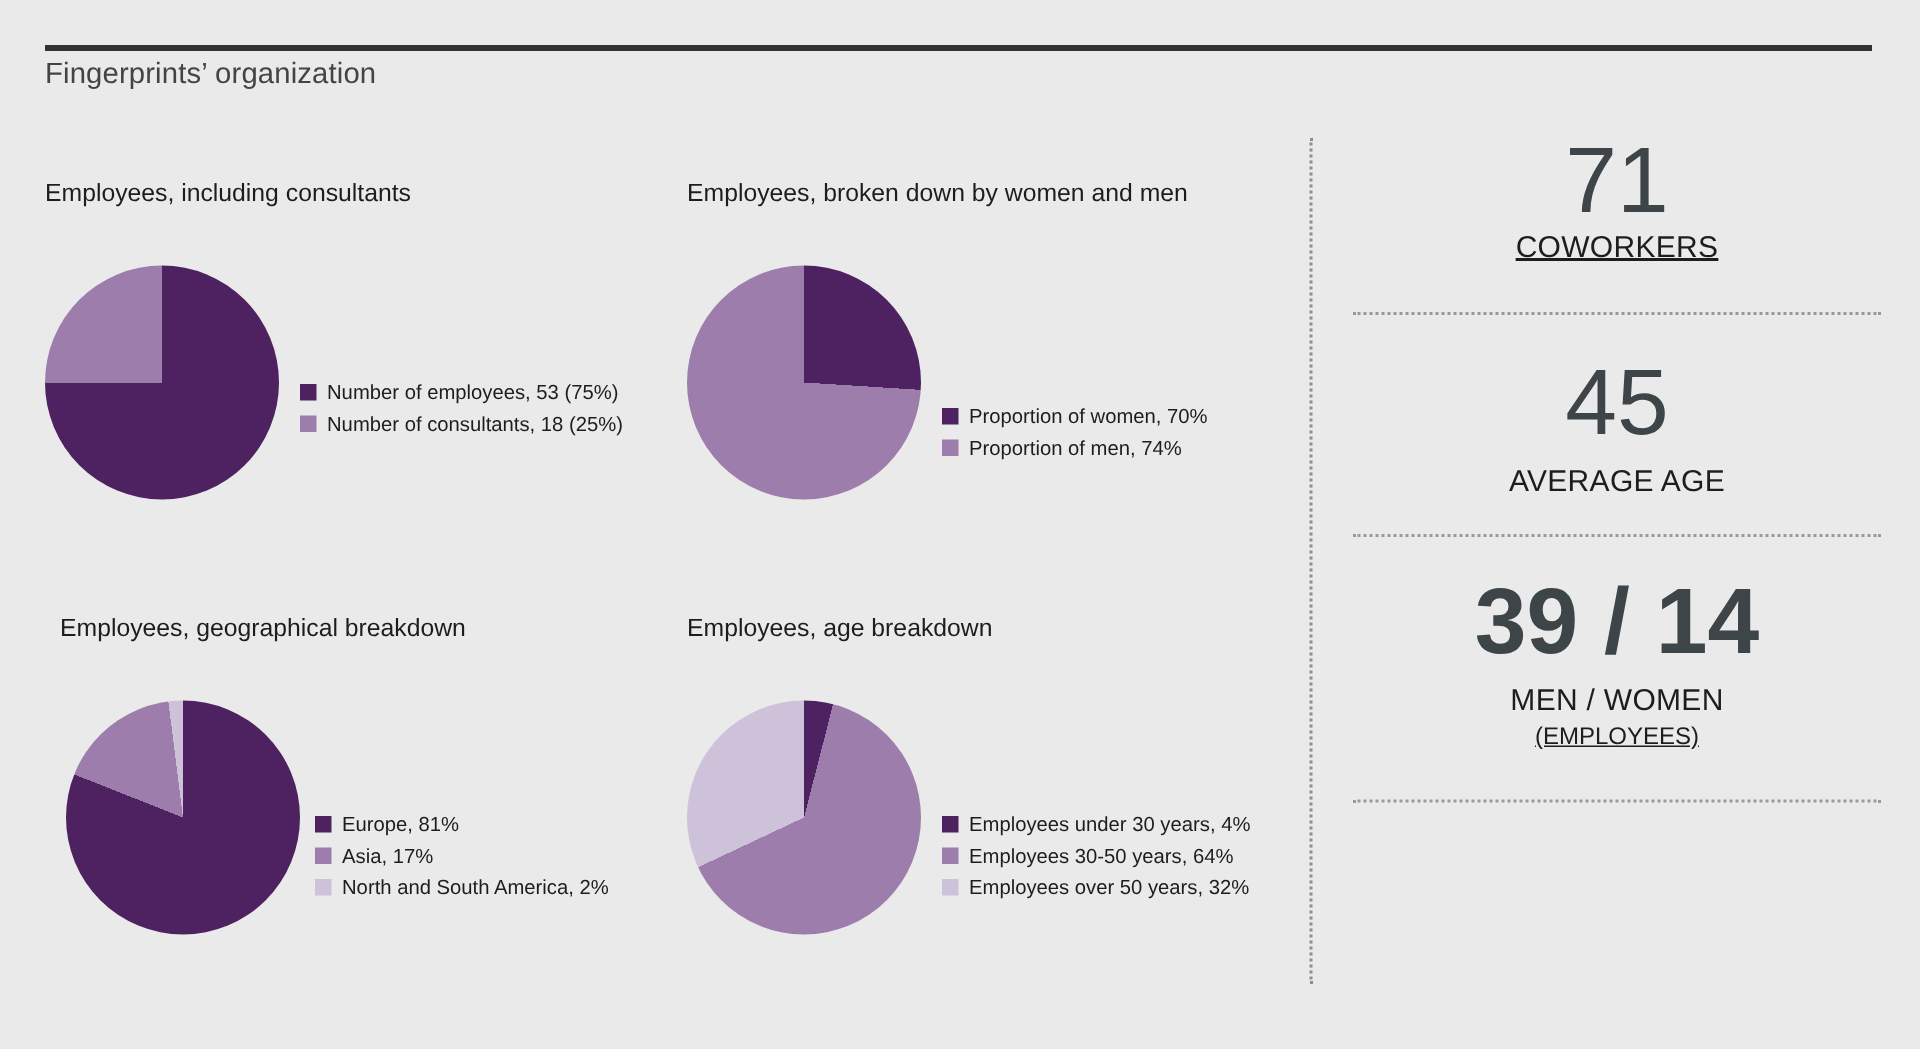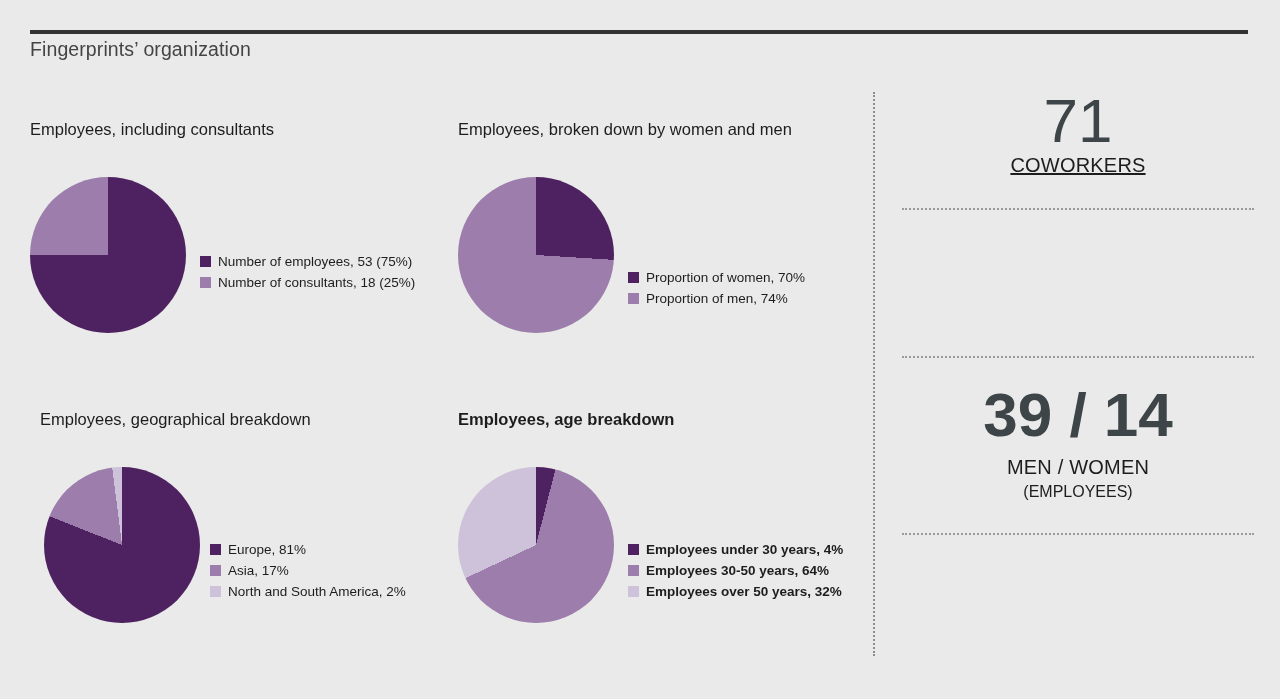--- a/index.html
+++ b/index.html
@@ -79,21 +79,21 @@
   .legend-label {
     font-size: 13.5px;
     color: #1d1d1d;
     line-height: 1;
   }
 
   
   #chart-employees       { left: 30px;  top: 10px;  }
   #chart-gender          { left: 458px; top: 10px;  }
   #chart-geography       { left: 40px;  top: 300px; }
-  #chart-age             { left: 458px; top: 300px; font-weight: bold; }
+  #chart-age             { left: 458px; top: 300px; }
 
   
   #sidebar {
     position: absolute;
     left: 876px;
     top: 90px;
     width: 404px;
     height: 580px;
   }
   #sidebar-divider-vertical {
@@ -116,20 +116,21 @@
     font-weight: 400;
   }
   .stat-label {
     color: #1d1d1d;
     letter-spacing: 0.2px;
     line-height: 1.15;
   }
   .stat-sublabel {
     color: #1d1d1d;
     line-height: 1.15;
+    text-decoration: underline;
   }
   .hdivider {
     position: absolute;
     left: 26px;
     width: 352px;
     height: 0;
     border-top: 2px dotted #9a9a9a;
   }
   #stat-coworkers   { top: 0px; }
   #stat-coworkers .stat-value { font-size: 62px; }
@@ -251,20 +252,24 @@
 
 <div id="sidebar">
 
   <div class="stat-block" id="stat-coworkers">
     <div class="stat-value">71</div>
     <div class="stat-label">COWORKERS</div>
   </div>
 
   <div class="hdivider" id="divider-1"></div>
 
+  <div class="stat-block" id="stat-average-age">
+    <div class="stat-value">45</div>
+    <div class="stat-label">AVERAGE AGE</div>
+  </div>
 
   <div class="hdivider" id="divider-2"></div>
 
   <div class="stat-block" id="stat-men-women">
     <div class="stat-value">39 / 14</div>
     <div class="stat-label">MEN / WOMEN</div>
     <div class="stat-sublabel">(EMPLOYEES)</div>
   </div>
 
   <div class="hdivider" id="divider-3"></div>

